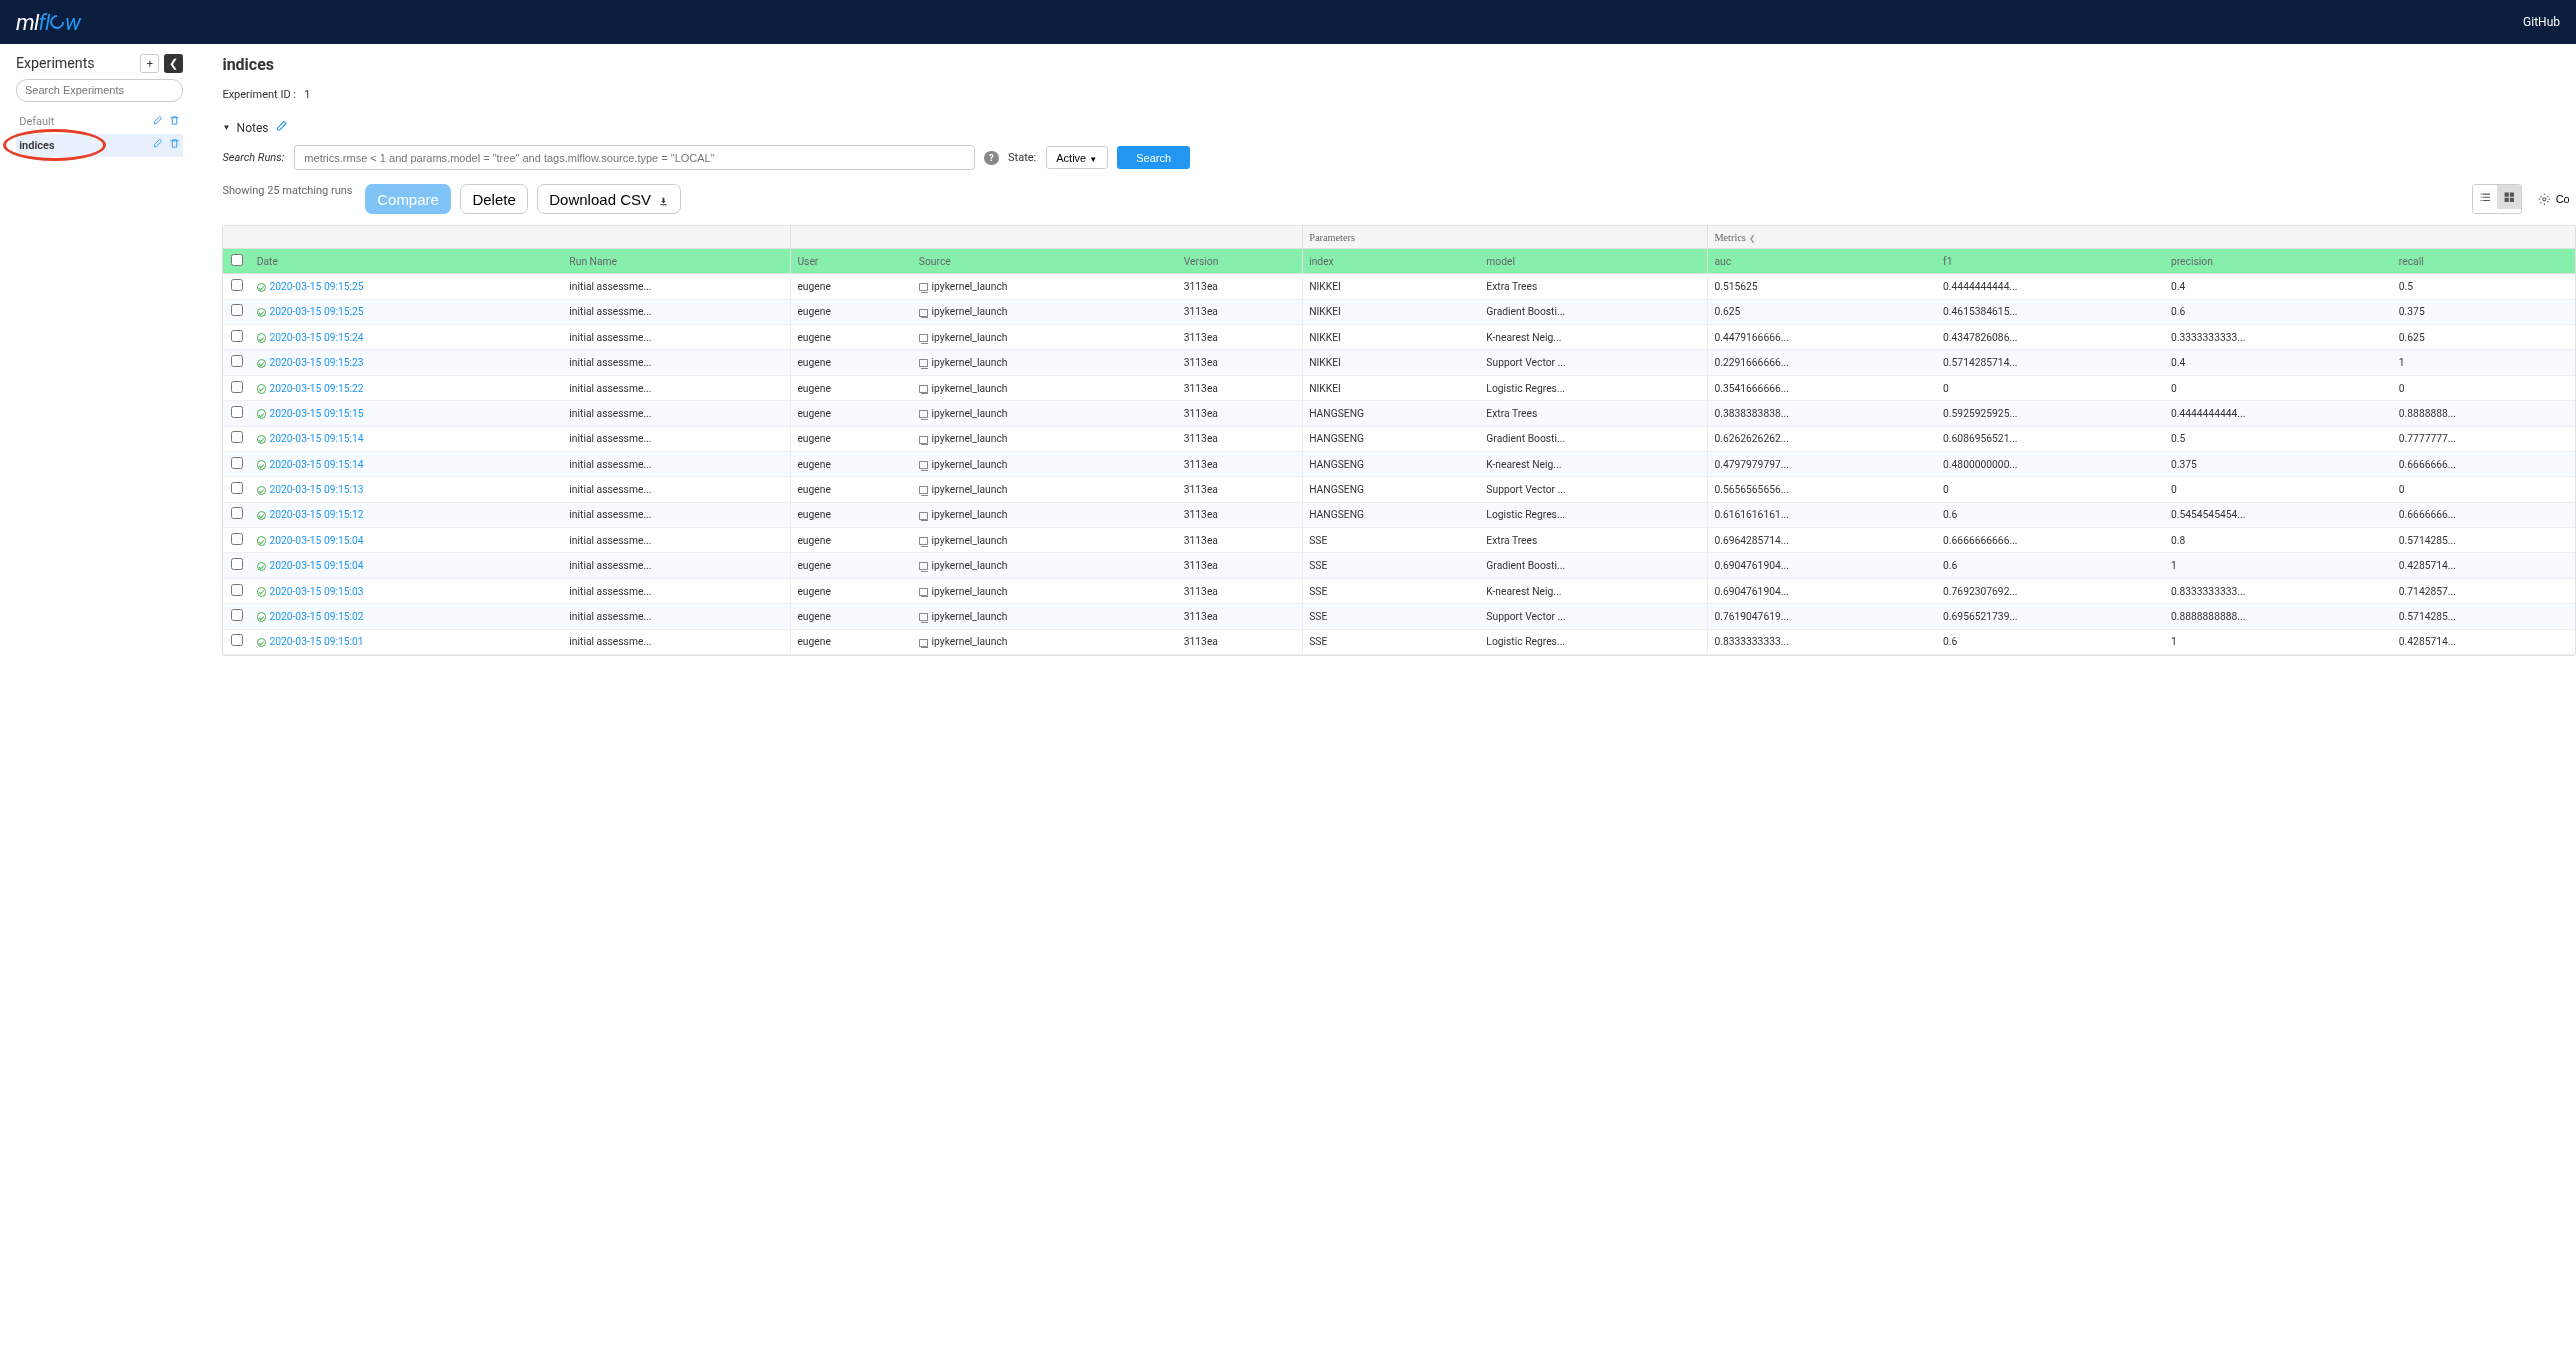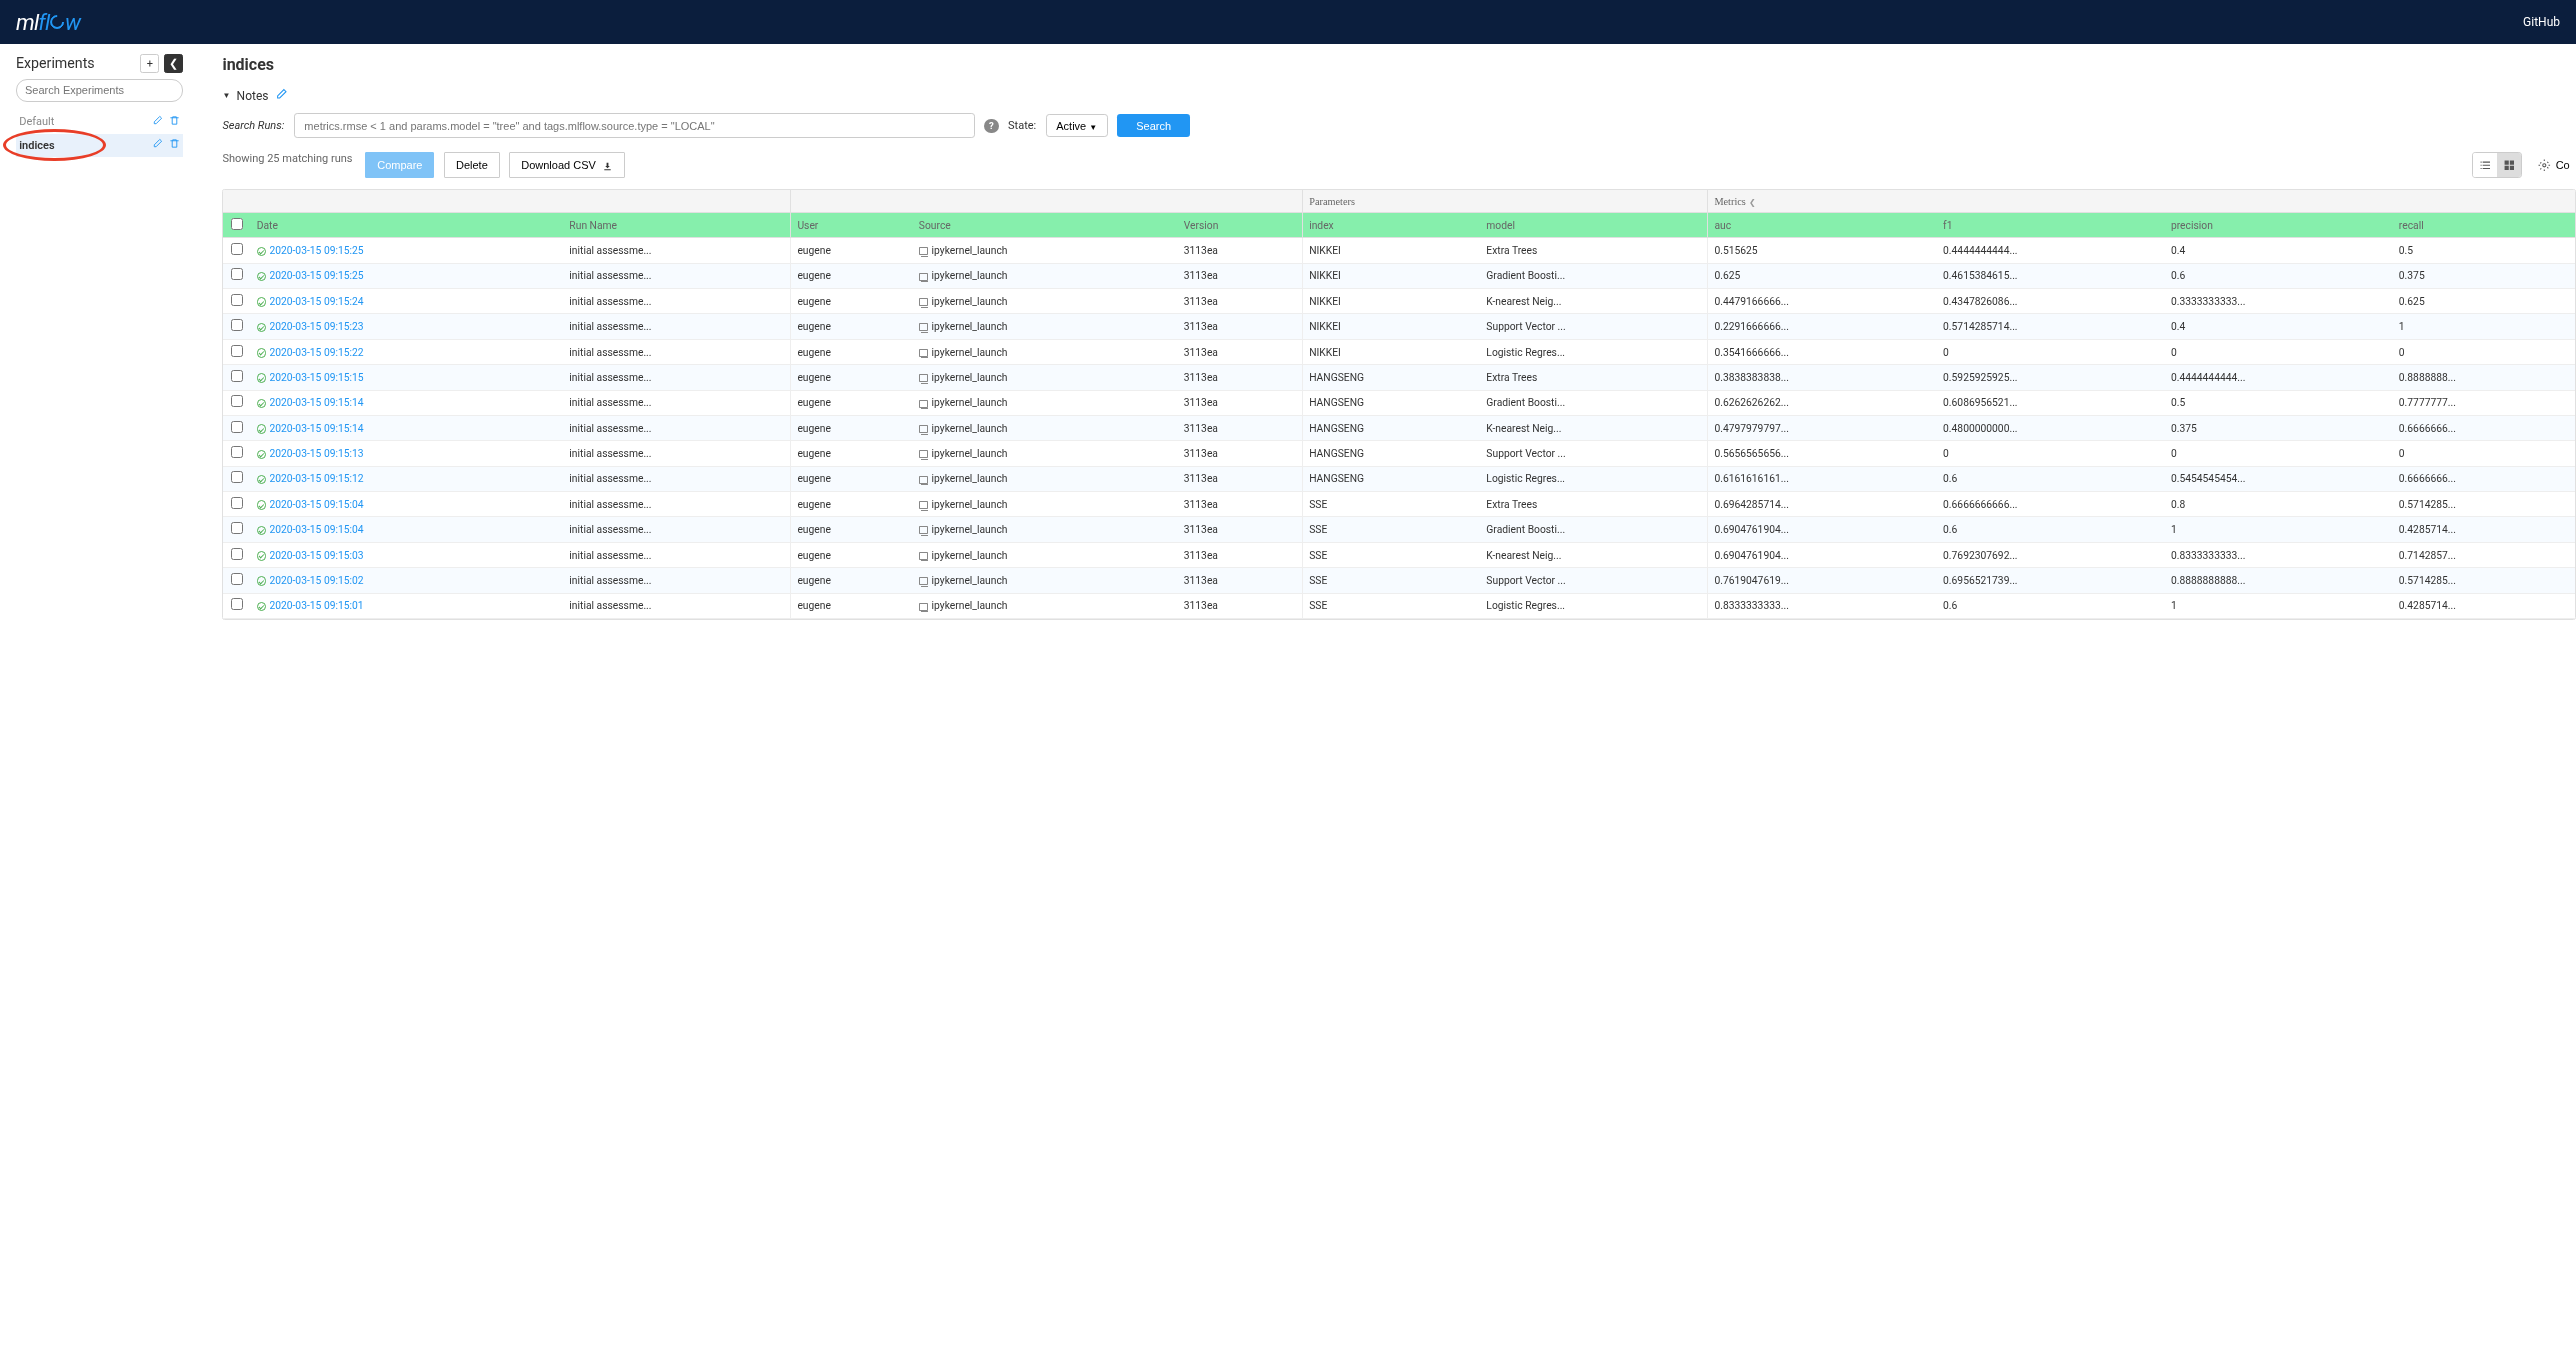--- a/index.html
+++ b/index.html
@@ -33,21 +33,21 @@
 .notes-content { color:#333; font-size:11px; margin-bottom:19px; }
 .search-row { display:flex; align-items:center; gap:9.5px; margin-bottom:14.2px; }
 .search-label { font-size:11px; white-space:nowrap;font-style:italic; }
 .search-input { flex:1; padding:5.5px 9.5px; border:0.8px solid #ccc; border-radius:3.2px; font-size:11px; max-width:681px; }
 .help-icon { width:14.2px; height:14.2px; border-radius:50%; background:#888; color:#fff; display:flex; align-items:center; justify-content:center; font-size:9.5px; font-weight:bold; cursor:pointer; }
 .state-label { font-size:11px; }
 .dropdown-btn { padding:4.7px 9.5px; border:0.8px solid #ccc; border-radius:3.2px; background:#fff; cursor:pointer; font-size:11px; }
 .search-btn { padding:5.5px 19px; background:#2196F3; color:#fff; border:none; border-radius:3.2px; cursor:pointer; font-size:11px; }
 .action-row { display:flex; gap:9.5px; margin-bottom:11px; }
 .showing-text { font-size:11px; color:#666; margin-right:3.2px; }
-.btn { padding:5.5px 11px; border:0.8px solid #ccc; border-radius:1px; background:#fff; cursor:pointer; font-size:11px; }
+.btn { padding:5.5px 11px; border:0.8px solid #ccc; border-radius:7px; background:#fff; cursor:pointer; font-size:15px; }
 .btn.compare { background:#7fc3f7; color:#fff; border-color:#7fc3f7; }
 .btn svg { vertical-align:middle; margin-left:3.2px; }
 .spacer { flex:1; }
 .view-toggle { display:flex; border:0.8px solid #ccc; border-radius:3.2px; overflow:hidden; }
 .view-toggle button { width:24px; height:24px; border:none; background:#fff; cursor:pointer; display:flex;align-items:center;justify-content:center; }
 .view-toggle button.active { background:#ddd; }
 .gear-btn { display:flex; align-items:center; gap:5px; padding:4px 6.3px; border:none; background:transparent; cursor:pointer; font-size:11px; }
 .table-wrap { border:0.8px solid #e0e0e0; border-radius:2.4px; overflow-x:auto; }
 table { border-collapse:collapse; width:100%; min-width:948px; }
 th, td { padding:4.7px 6.3px; text-align:left; font-size:10.3px; white-space:nowrap; border-bottom:0.8px solid #eee; }
@@ -114,20 +114,24 @@
       <span><svg width="11" height="11" viewBox="0 0 24 24" fill="none" stroke="#2196F3" stroke-width="2">
                 <path d="M3 6h18M8 6V4h8v2m-9 0v14h10V6"></path>
               </svg></span>
     </span>
         </div>
       </div>
   </div>
 
   <div class="main">
     <div class="page-title">indices</div>
+    <div class="exp-id-row">
+      <span>Experiment ID :</span>
+      &nbsp;&nbsp;<span>1</span>
+    </div>
     <div class="notes-row">
       <span class="caret">▼</span>
       <span>Notes</span>
       <span class="edit-icon">
         <svg width="12.6" height="12.6" viewBox="0 0 24 24" fill="none" stroke="#2196F3" stroke-width="2">
             <path d="M17 3l4 4-12 12H5v-4L17 3z"></path>
           </svg>
       </span>
     </div>
 

